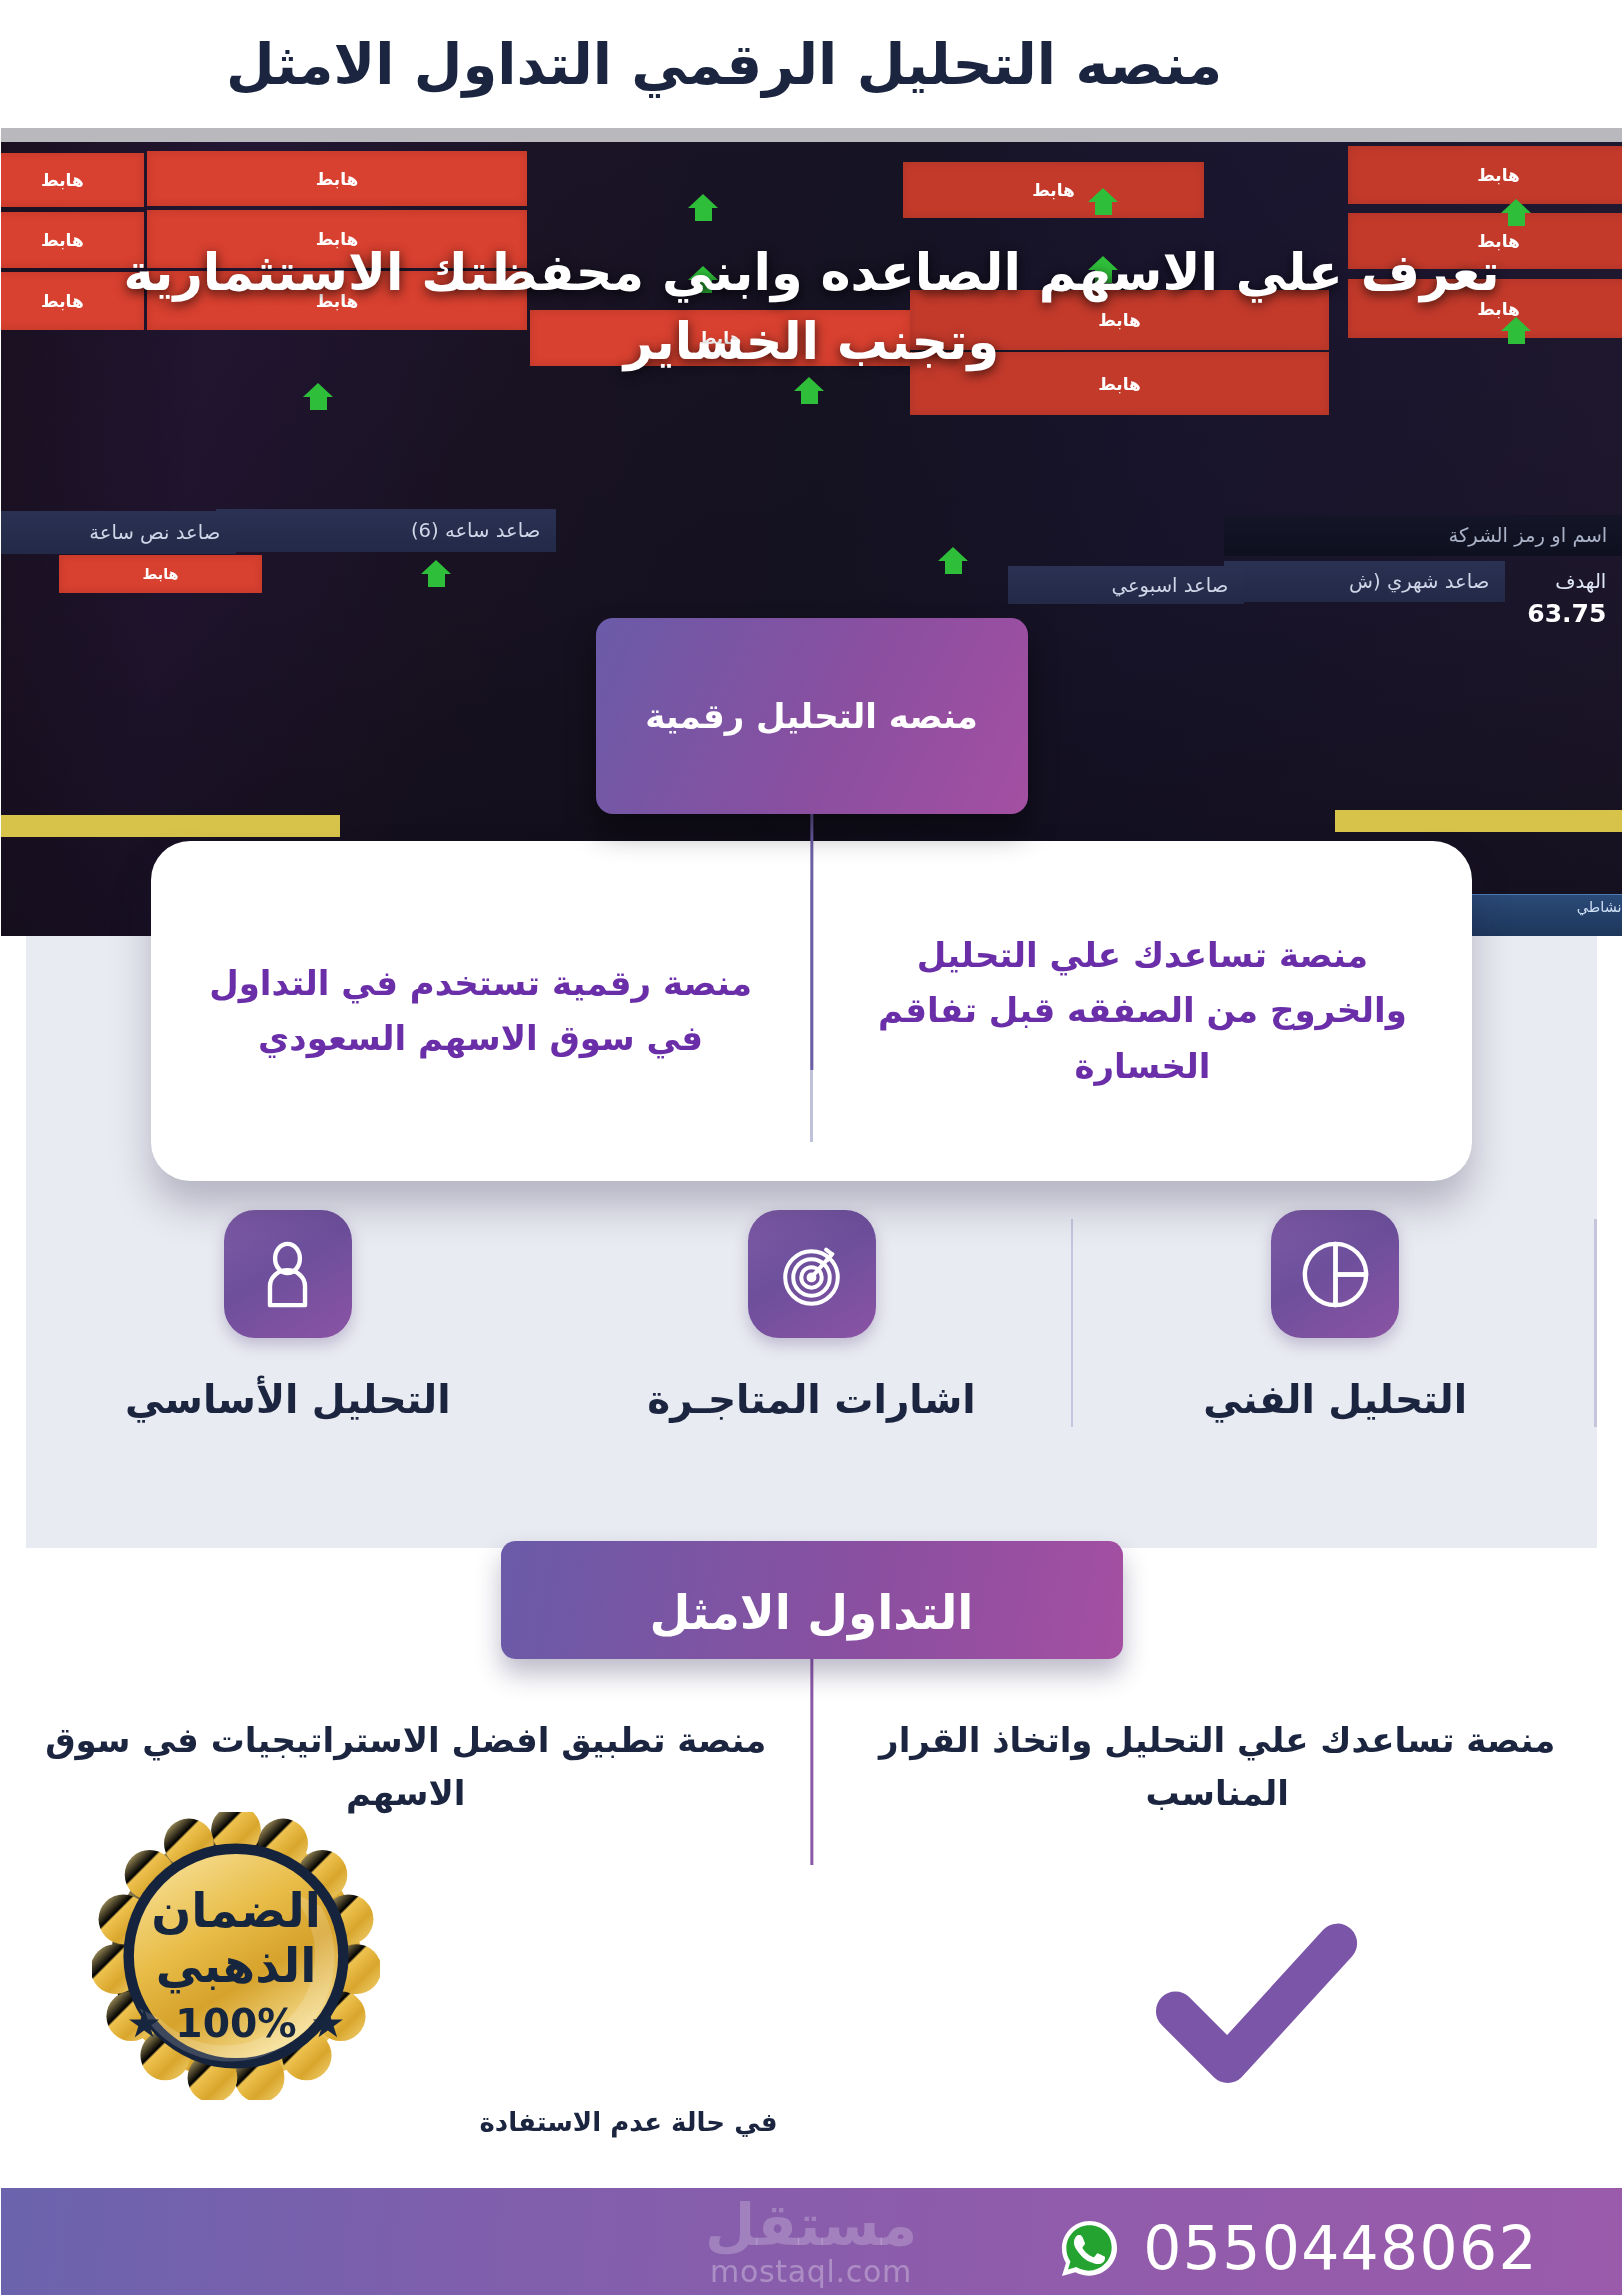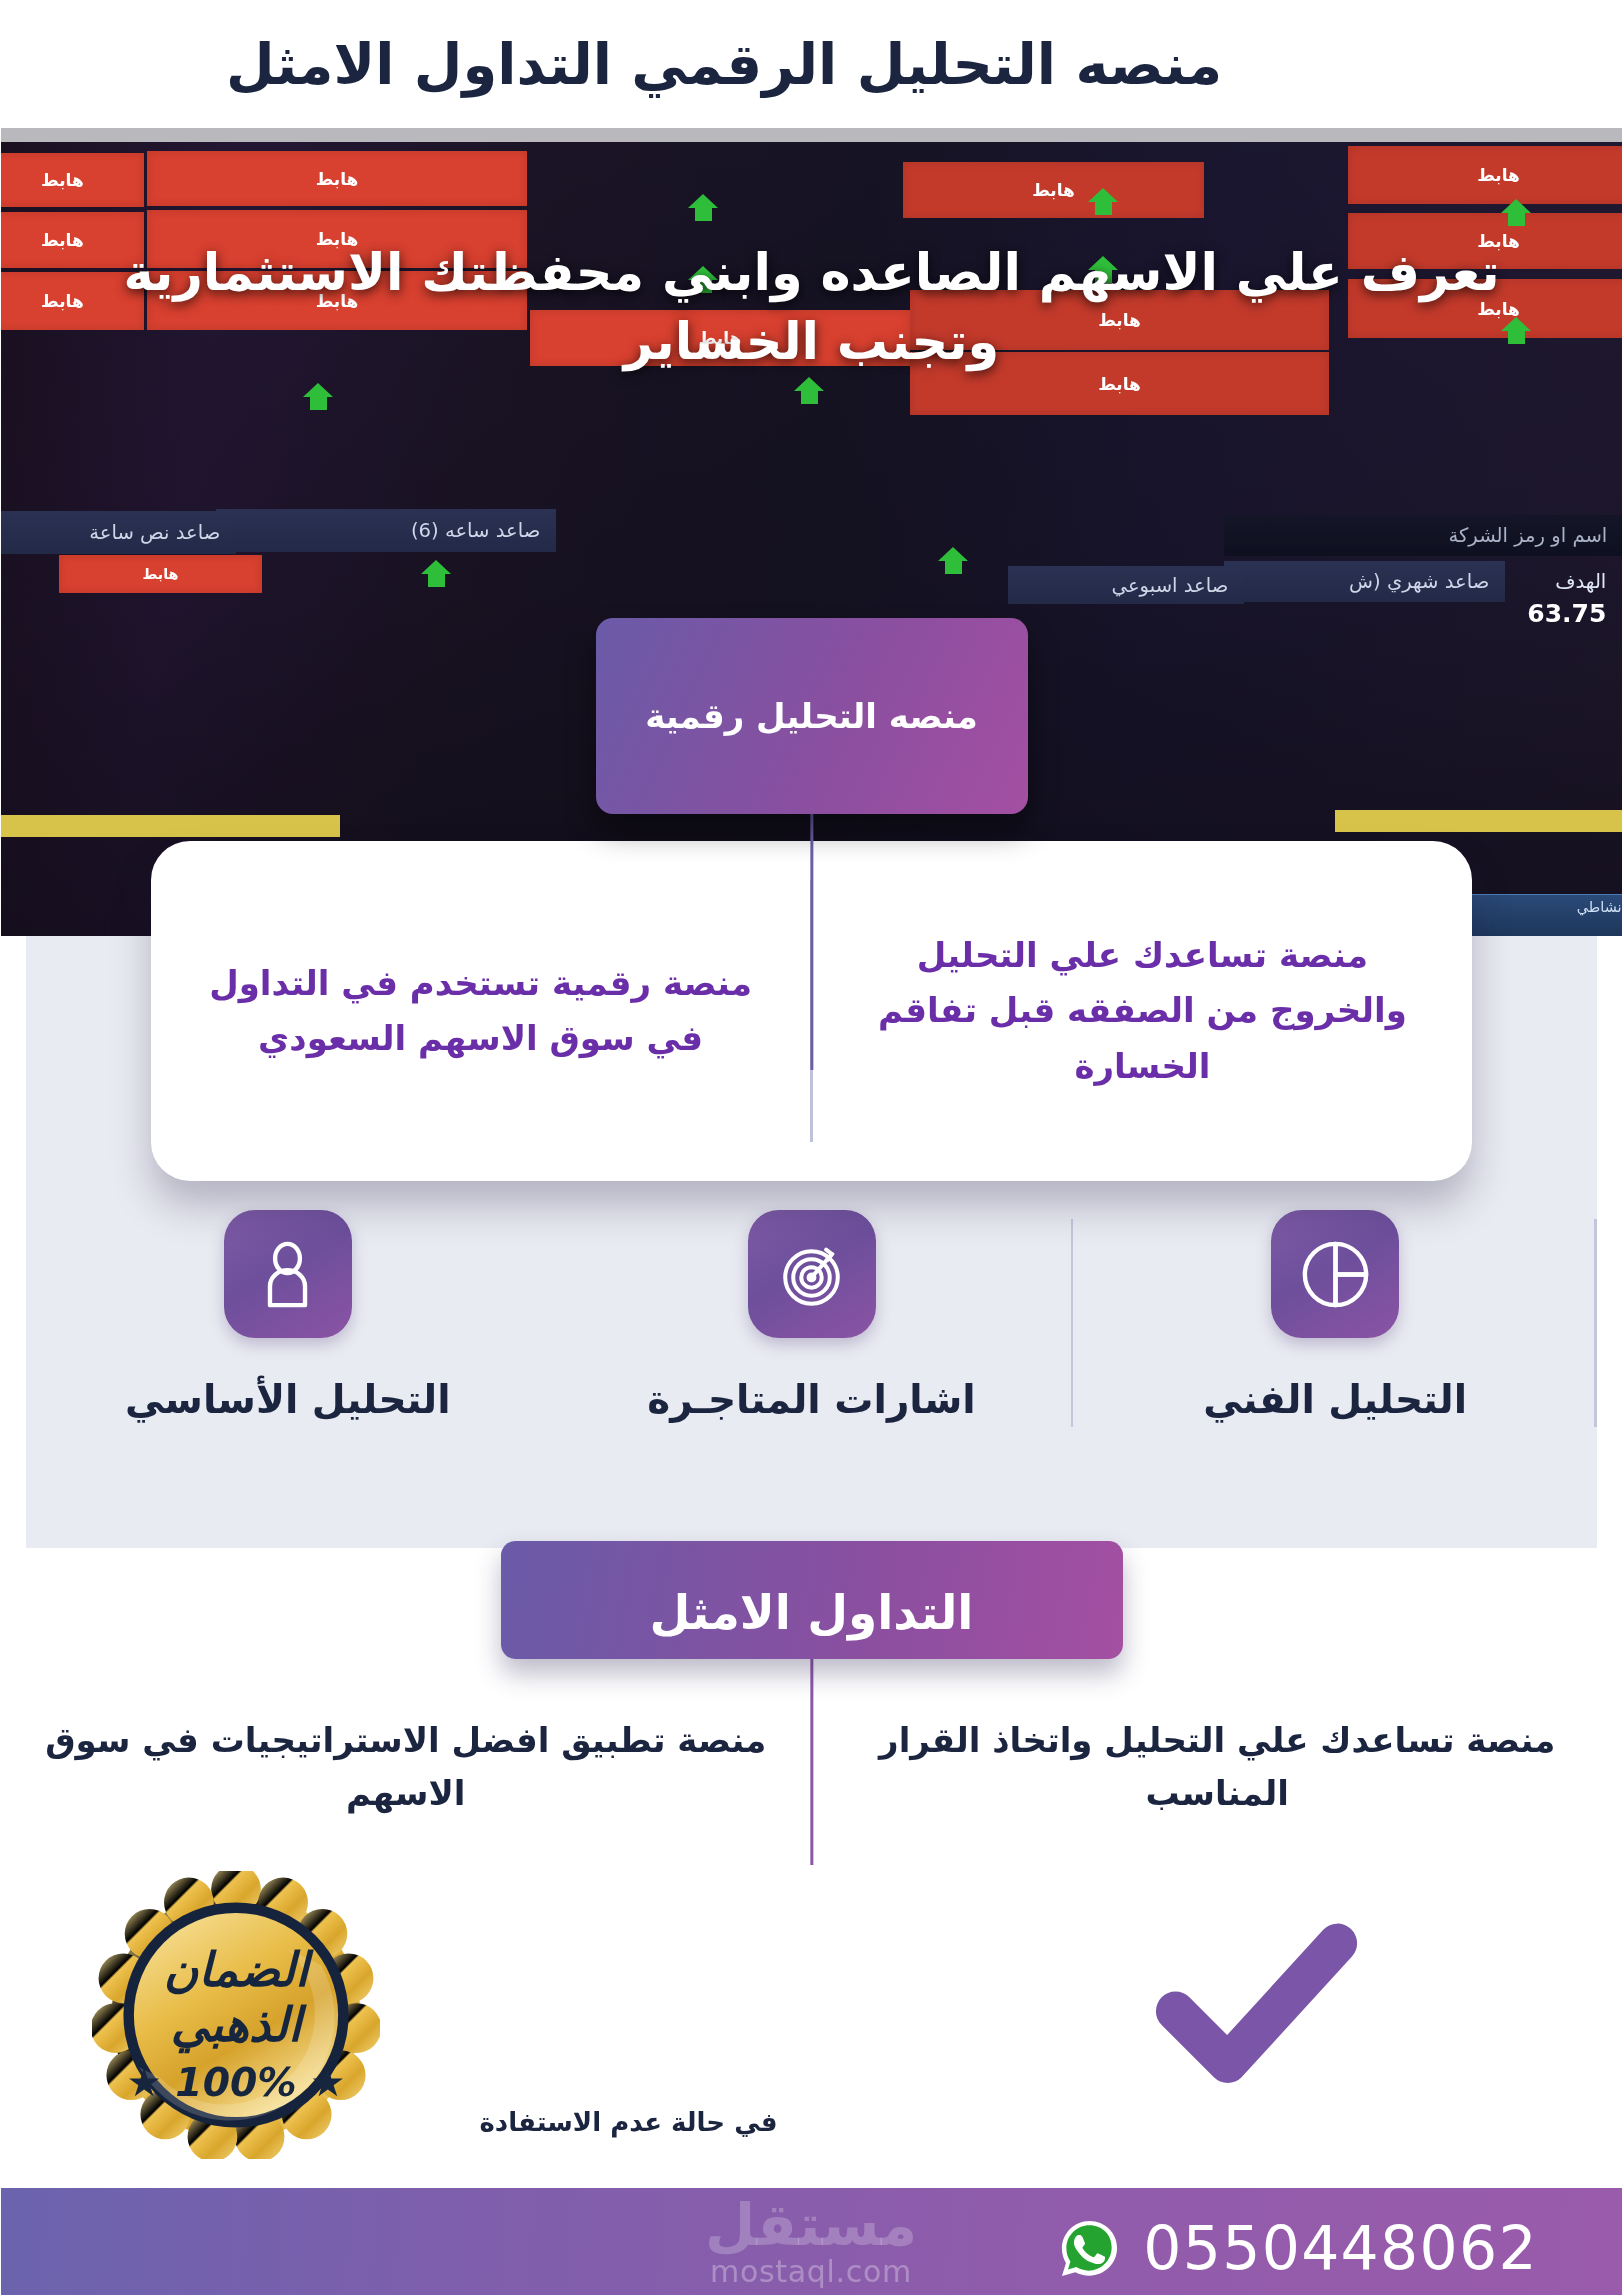--- a/index.html
+++ b/index.html
@@ -209,21 +209,21 @@
   .bottom-row {
     position:absolute;
     left:0; right:0; top:1714px; height:170px;
     display:flex; z-index:3;
   }
   .br-col { flex:1; display:flex; align-items:flex-start; justify-content:flex-end; padding:0 42px; }
   .br-col p { font-size:34px; font-weight:700; color:#1b2540; line-height:1.55; text-align:center; }
 
   
   .seal-wrap {
-    position:absolute; left:92px; top:1871px; width:288px; height:288px; z-index:7;font-style:italic;
+    position:absolute; left:92px; top:1812px; width:288px; height:288px; z-index:7;
   }
   .seal-wrap svg { width:288px; height:288px; display:block; }
 
   .guarantee {
     position:absolute; left:406px; top:2104px; width:445px; z-index:8;
     text-align:center;
   }
   .guarantee p { font-size:26px; font-weight:700; color:#1b2540; line-height:1.42; }
   .guarantee p.on-purple { color:#ffffff; }
 

